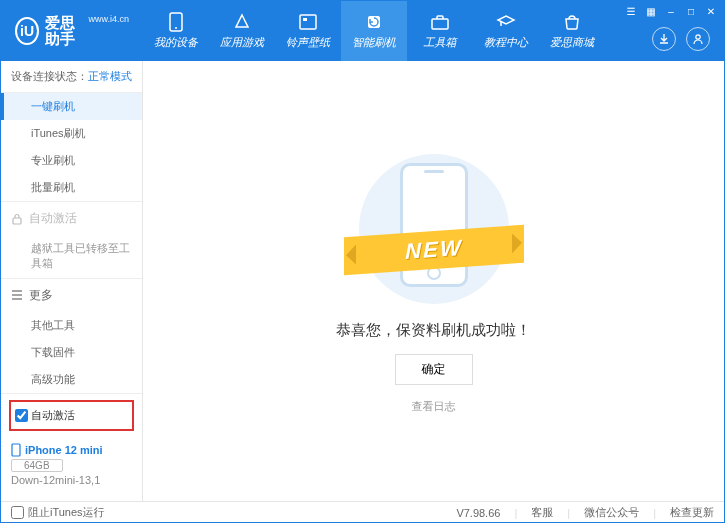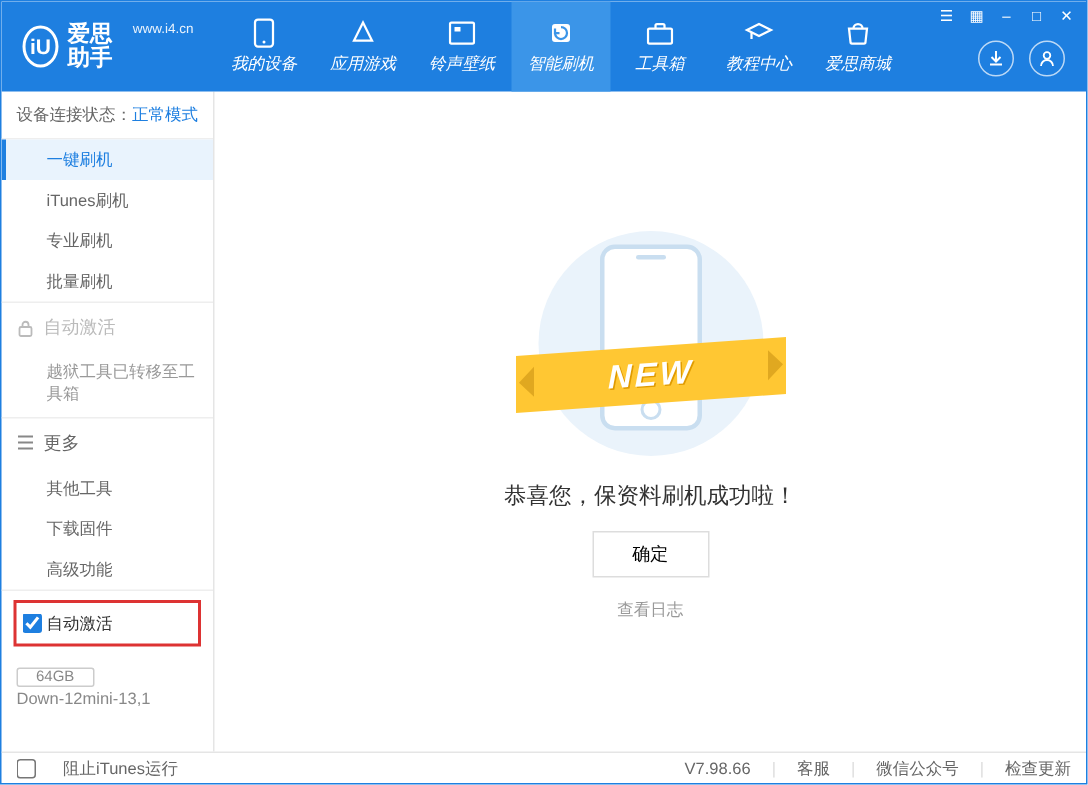--- a/index.html
+++ b/index.html
@@ -43,21 +43,21 @@
 .il-phone::before { content: ""; position: absolute; top: 4px; left: 50%; transform: translateX(-50%); width: 20px; height: 3px; background: #c9def0; border-radius: 2px; }
 .il-phone::after { content: ""; position: absolute; bottom: 4px; left: 50%; transform: translateX(-50%); width: 10px; height: 10px; border: 2px solid #c9def0; border-radius: 50%; }
 .il-ribbon { position: absolute; left: 0; right: 0; top: 82px; height: 38px; background: #ffc733; transform: skewY(-4deg); display: flex; align-items: center; justify-content: center; font-weight: 900; font-size: 22px; color: #fff; letter-spacing: 2px; font-style: italic; text-shadow: 1px 1px 0 #e09b00; }
 .il-ribbon::before, .il-ribbon::after { content: ""; position: absolute; width: 0; height: 0; border: 10px solid transparent; }
 .il-ribbon::before { left: -8px; top: 8px; border-right-color: #e0a820; }
 .il-ribbon::after { right: -8px; top: 8px; border-left-color: #e0a820; }
 .success-msg { font-size: 15px; color: #333; margin-bottom: 14px; }
 .ok-btn { border: 1px solid #ddd; background: #fff; padding: 6px 26px; font-size: 12px; cursor: pointer; margin-bottom: 14px; }
 .log-link { color: #999; font-size: 11px; cursor: pointer; }
 .footer { height: 22px; border-top: 1px solid #e5e5e5; display: flex; align-items: center; padding: 0 10px; font-size: 11px; color: #666; justify-content: space-between; }
-.footer-left { display: flex; align-items: center; gap: 18px; }
+.footer-left { display: flex; align-items: center; gap: 4px; }
 .footer-right { display: flex; align-items: center; gap: 14px; }
 .sep { color: #ddd; }
 svg { display: block; }
 </style>
 </head>
 <body>
 
 <div class="header">
   <div class="logo-area">
     <div class="logo-circle">iU</div>
@@ -190,20 +190,26 @@
     </div>
 
     <div class="checks">
       <label class="chk">
           <input type="checkbox" checked="" style=""> 
           <span>自动激活</span>
         </label>
     </div>
 
     <div class="device">
+      <div class="device-name">
+        <svg width="10" height="14" viewBox="0 0 10 14">
+            <rect x="1" y="1" width="8" height="12" rx="1" fill="none" stroke="#1e7fe0" stroke-width="1.2"></rect>
+          </svg>
+        <span>iPhone 12 mini</span>
+      </div>
       <span class="badge">64GB</span>
       <div class="device-sub">Down-12mini-13,1</div>
     </div>
   </div>
 
   <div class="main">
     <div class="illus">
       <div class="il-circle"></div>
       <div class="il-phone"></div>
       <div class="il-ribbon">NEW</div>

